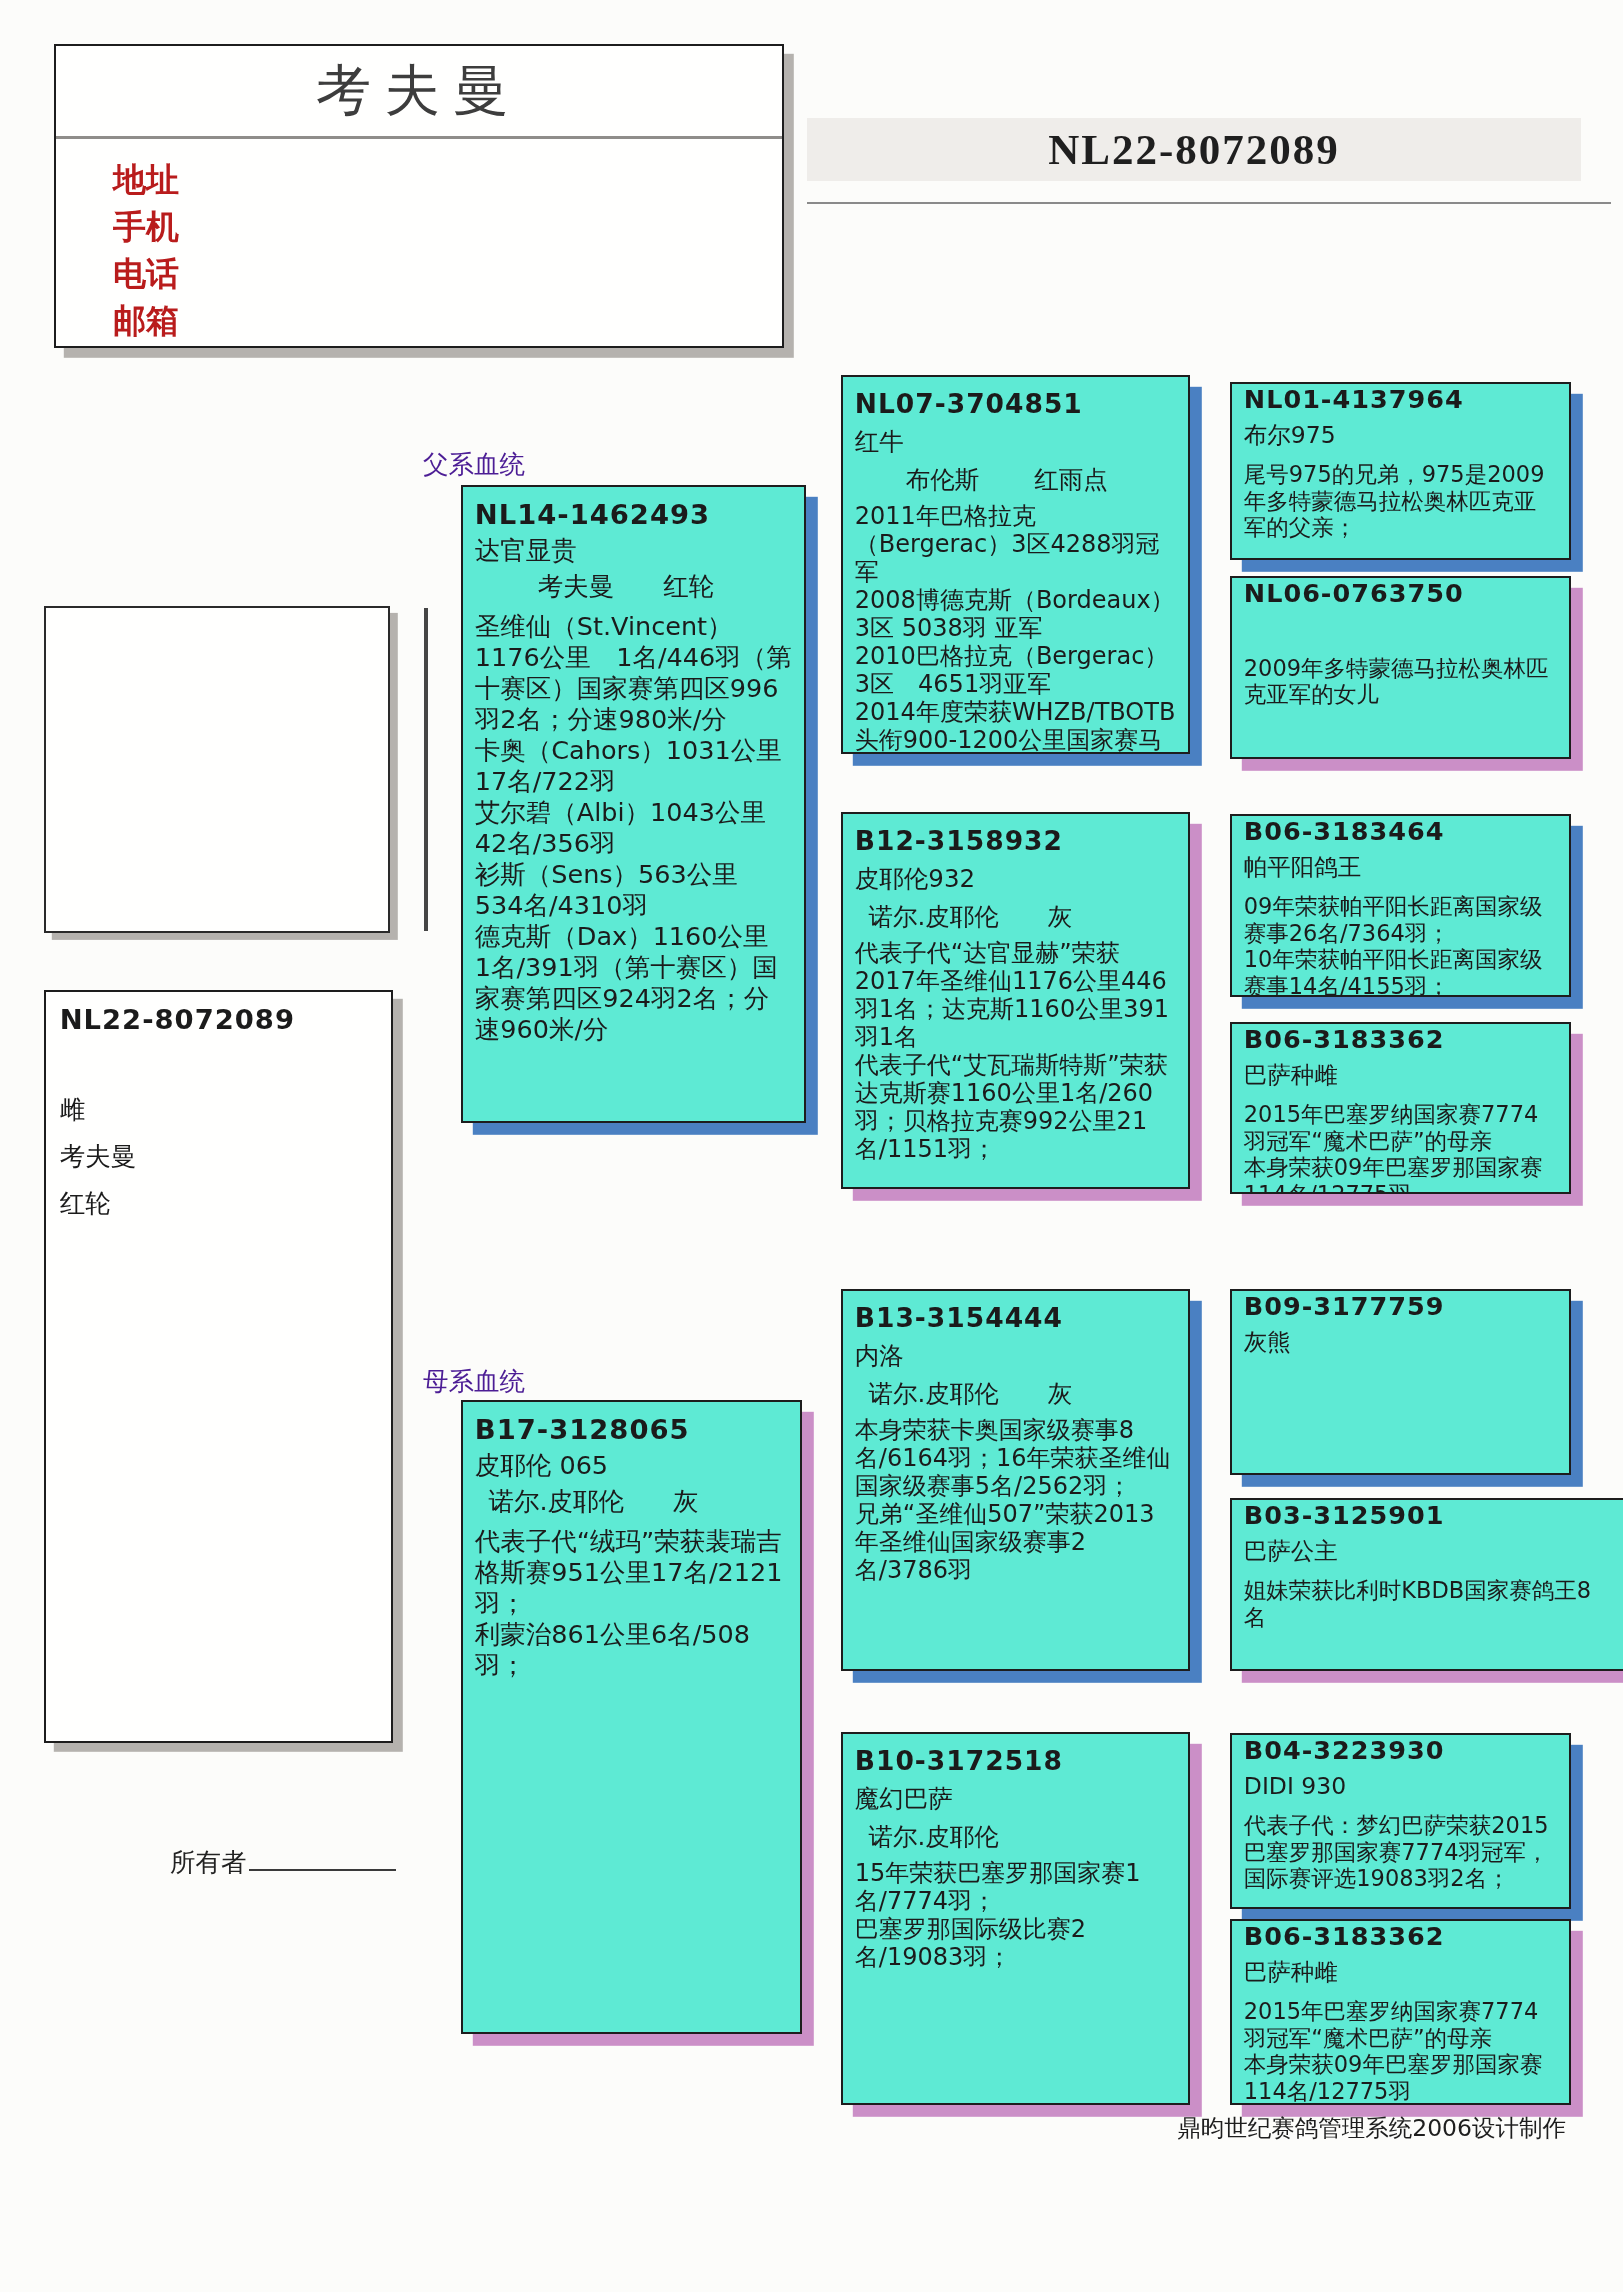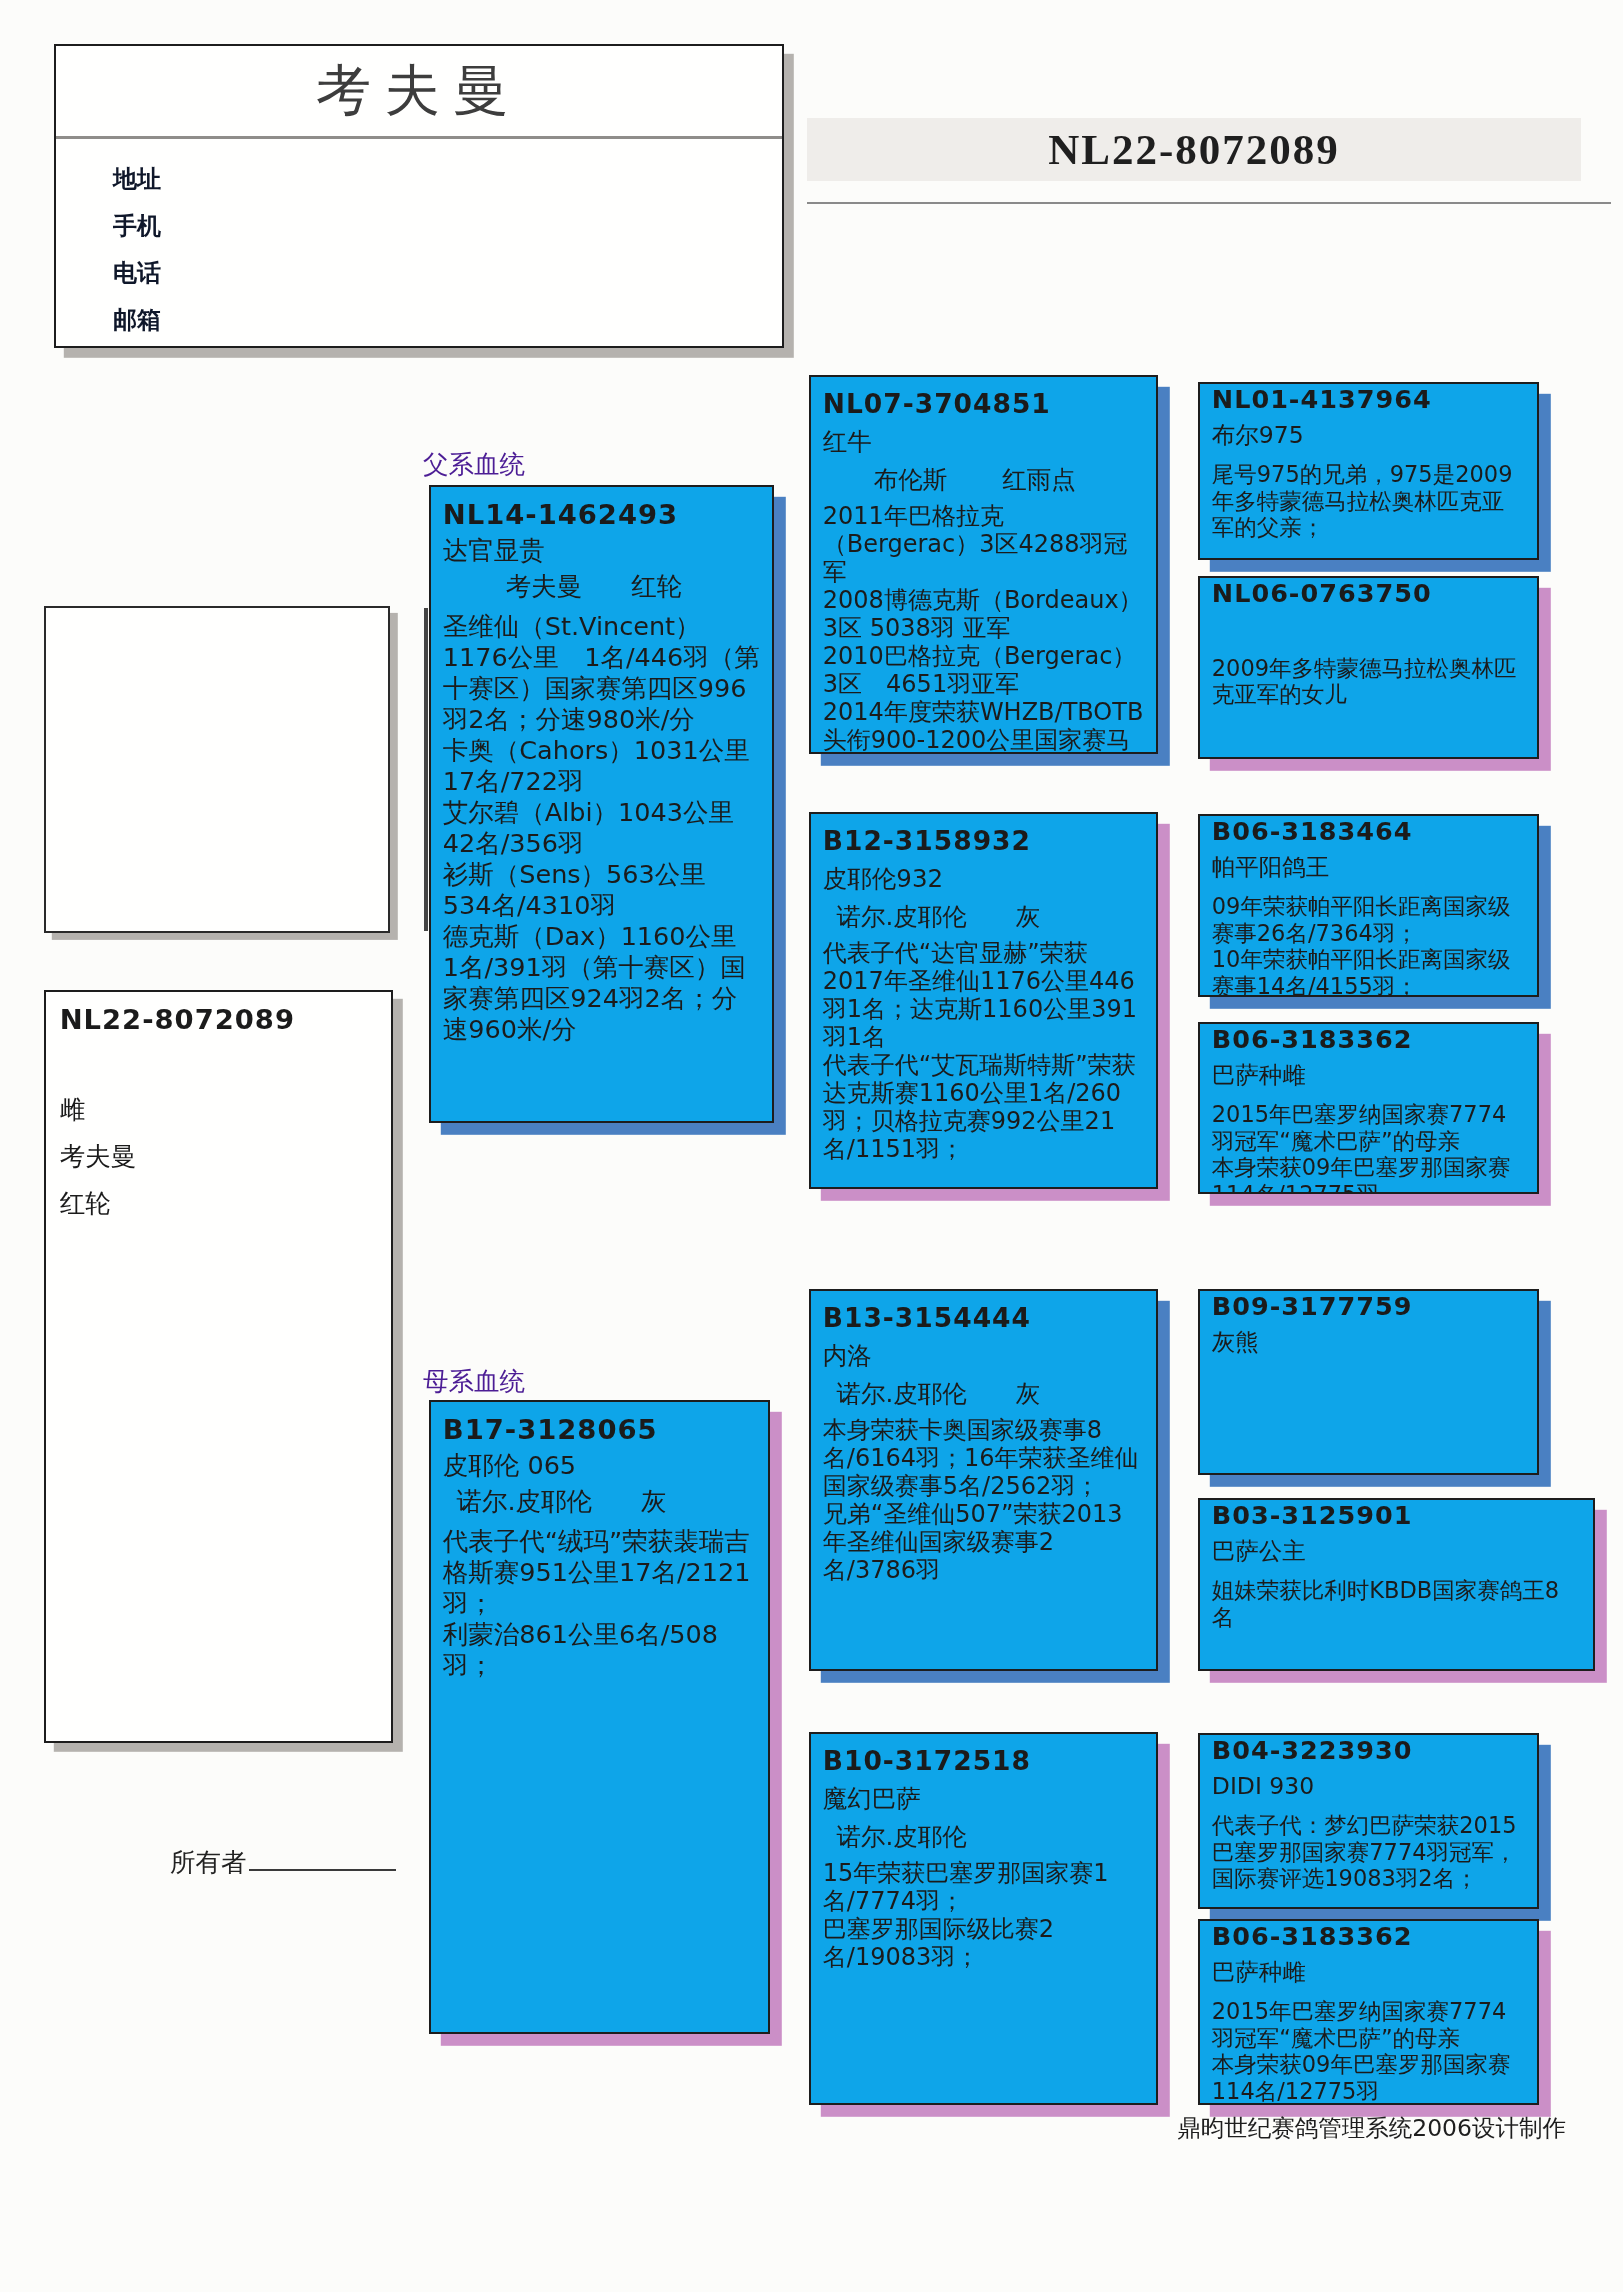--- a/index.html
+++ b/index.html
@@ -18,21 +18,21 @@
     background:#fffffe;border:2.9px solid #1d1d1d;box-sizing:border-box;
     box-shadow:9.8px 9.8px 0 0 var(--shadow-gray,#b5b2ae);
   }
   .loft-title{
     position:absolute;left:0;right:0;top:7.8px;text-align:center;
     font-family:"DejaVu Serif",serif;font-size:55px;letter-spacing:13.7px;
     color:#3d3d3d;
   }
   .loft-divider{position:absolute;left:0;right:0;top:90px;height:2.9px;background:#8f8d8a;}
   .loft-fields{position:absolute;left:57px;top:110px;}
-  .loft-fields div{font-size:24px;font-weight:bold;line-height:47px;color:#0f172a;}
+  .loft-fields div{font-size:33px;font-weight:bold;line-height:47px;color:#b91c1c;}
   
   .ring-banner{
     position:absolute;left:807px;top:118px;width:774px;height:63px;
     background:var(--banner-bg,#efedea);
     display:flex;align-items:center;justify-content:center;
   }
   .ring-banner .num{
     font-family:"Liberation Serif",serif;font-weight:bold;font-size:43px;
     letter-spacing:2px;color:#1f1f1f;
   }
@@ -51,22 +51,22 @@
     padding:11.8px 13.7px;overflow:hidden;
   }
   .subject-card .id{font-weight:bold;font-size:27.4px;line-height:31px;letter-spacing:1px;}
   .subject-card .traits{margin-top:51px;font-size:25.5px;line-height:47px;}
   
   .sec-label{position:absolute;font-size:25.5px;color:#4c1d95;}
   .lbl-paternal{left:423px;top:447px;}
   .lbl-maternal{left:423px;top:1364px;}
   
   .pbox{
-    position:absolute;background:#0ea5e9;border:2.9px solid #1d1d1d;
-    box-sizing:border-box;overflow:hidden;padding:11.8px 11.8px;
+    position:absolute;background:#5eead4;border:2.9px solid #1d1d1d;
+    box-sizing:border-box;overflow:hidden;padding:11.8px 11.8px;margin-left:32px;
   }
   .sh-blue{box-shadow:11.8px 11.8px 0 0 var(--shadow-blue,#4a80c2);}
   .sh-pink{box-shadow:11.8px 11.8px 0 0 var(--shadow-pink,#cb8fc7);}
   .pbox .id{font-weight:bold;letter-spacing:1px;}
   .pbox .name{margin-top:5.9px;}
   .pbox .strain{display:flex;margin-top:7.8px;}
   .pbox .body{margin-top:9.8px;}
   .pbox .body p{margin:0;}
   
   .col1{padding-top:11.8px;}

